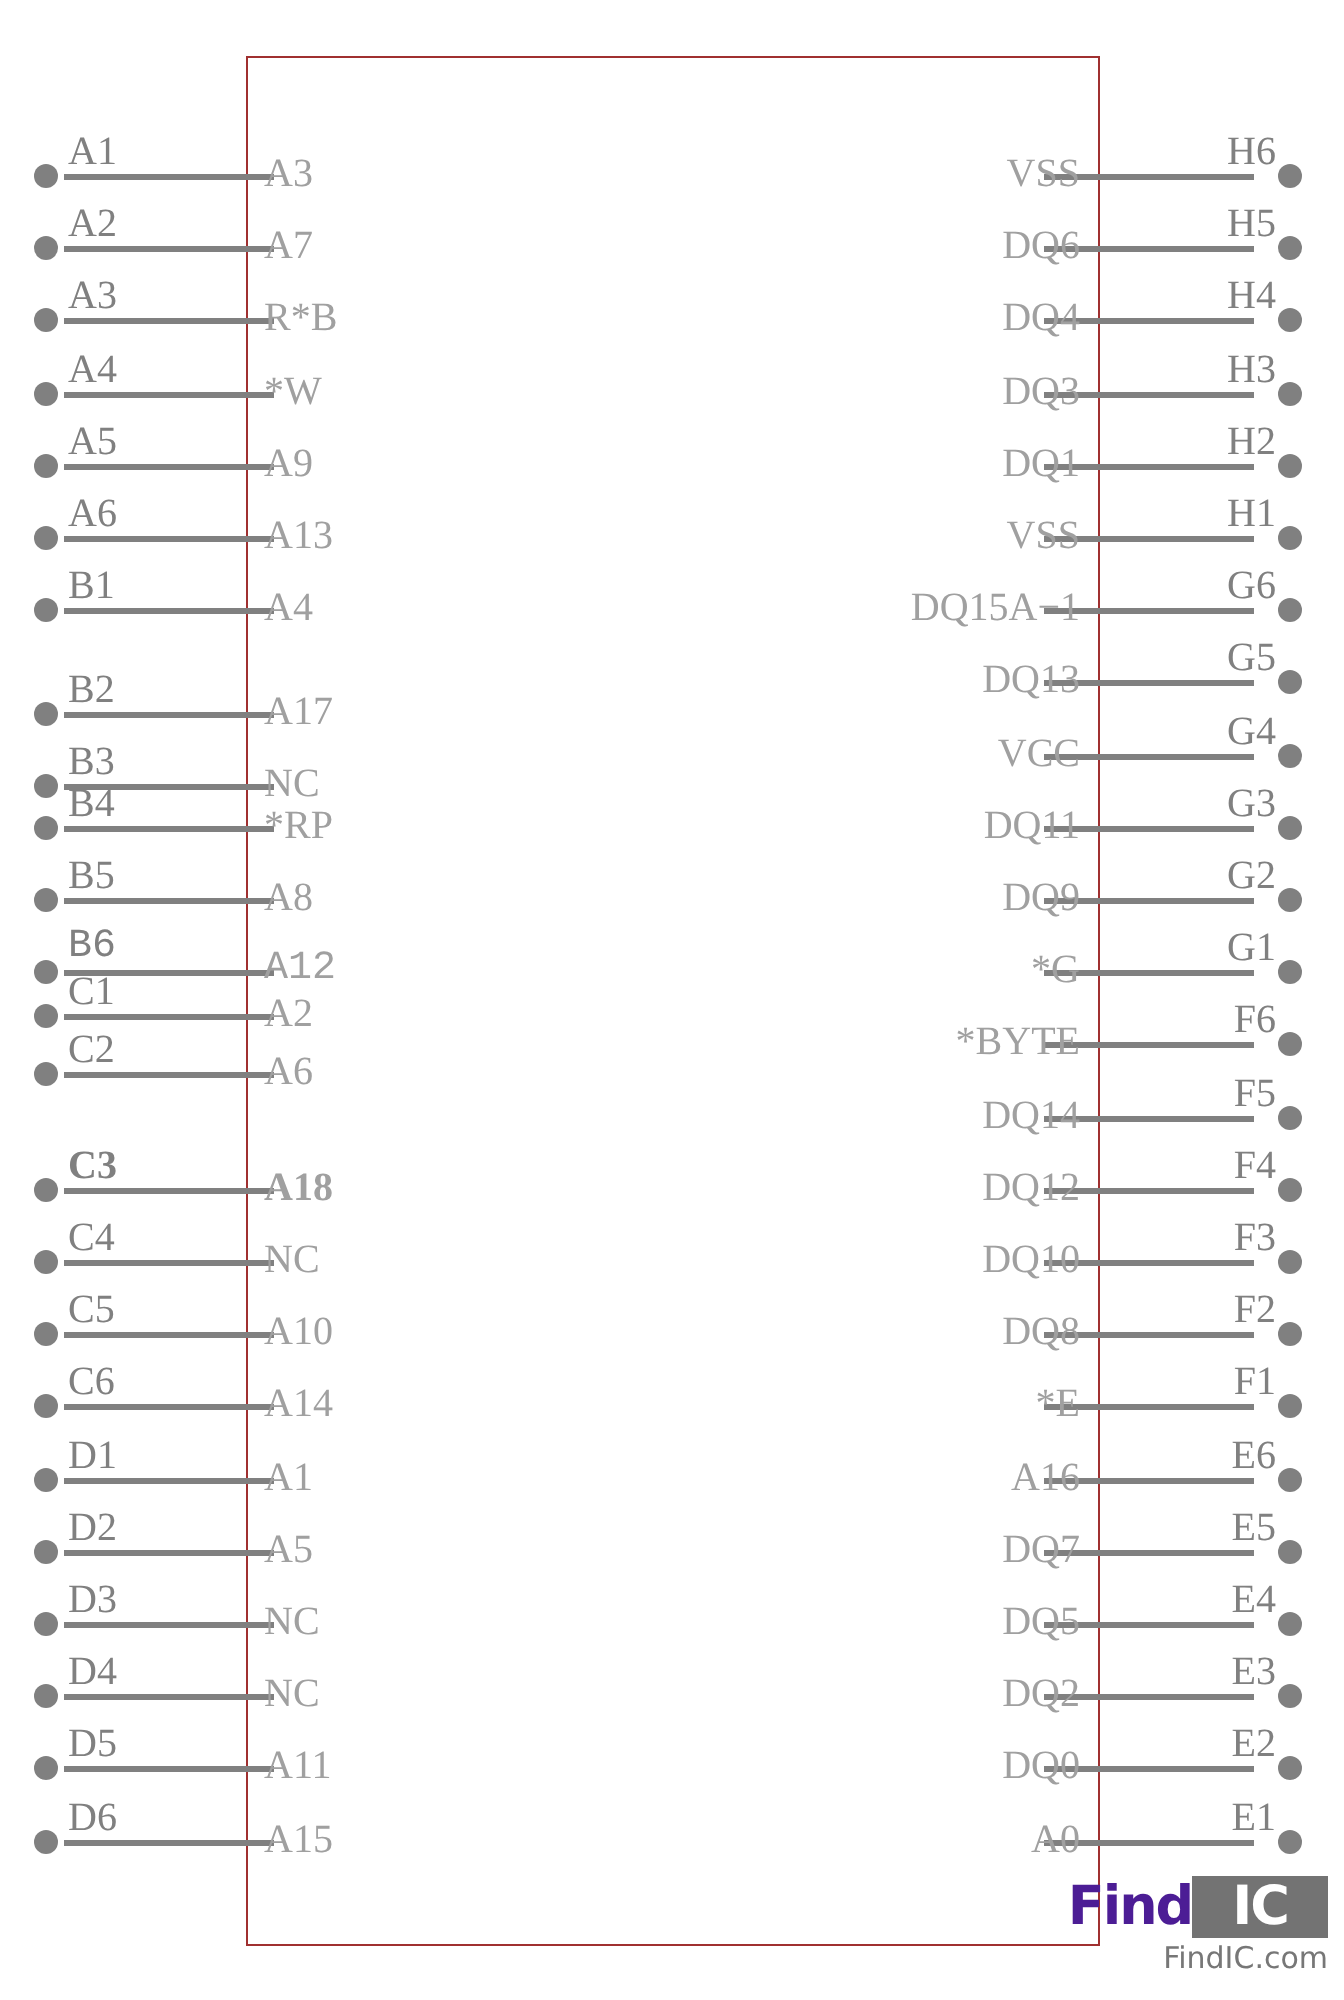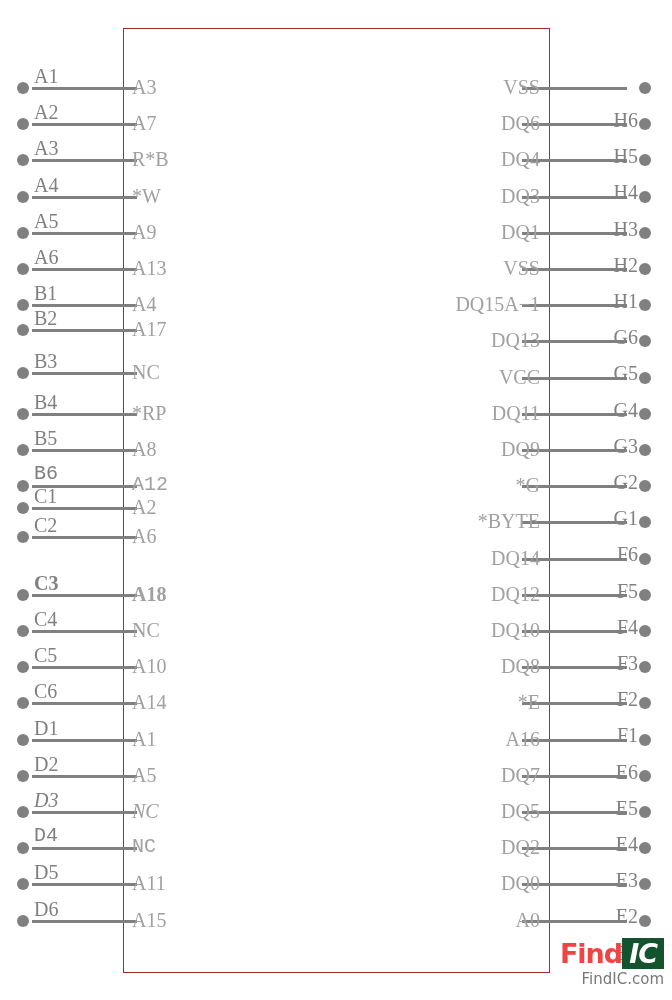--- a/index.html
+++ b/index.html
@@ -73,21 +73,21 @@
   
   .pin-num {
     position: absolute;
     top: -12px;
     font-size: 20px;
     line-height: 20px;
     color: #808080;
     white-space: nowrap;
   }
   .pin-left .pin-num { left: 20px; text-align: left; }
-  .pin-right .pin-num { right: 20px; text-align: right; margin-top: 44px; }
+  .pin-right .pin-num { right: 20px; text-align: right; }
   
   .pin-name {
     position: absolute;
     top: -2px;
     font-size: 20px;
     line-height: 22px;
     color: #a0a0a0;
     white-space: nowrap;
   }
   .pin-left .pin-name { left: 118px; text-align: left; }
@@ -102,22 +102,22 @@
     height: 58px;
     text-align: right;
   }
   .wm-top {
     font-family: "DejaVu Sans", sans-serif;
     font-weight: bold;
     font-size: 27px;
     line-height: 32px;
     letter-spacing: -1px;
   }
-  .wm-f { color: #ef4444; }
-  .wm-ic { color: #ffffff; background: #14532d; padding: 0 7px; font-style: italic; }
+  .wm-f { color: #4c1d95; }
+  .wm-ic { color: #ffffff; background: #737373; padding: 0 20px; }
   .wm-bottom {
     font-family: "DejaVu Sans", sans-serif;
     font-size: 15px;
     line-height: 18px;
     color: #777777;
   }
 </style>
 </head>
 <body>
 
@@ -161,27 +161,27 @@
         <span class="wire"></span>
         <span class="pin-num">A6</span>
         <span class="pin-name">A13</span>
       </div>
       <div class="pin-row pin-left" style="top: 295.2px;">
         <span class="dot"></span>
         <span class="wire"></span>
         <span class="pin-num">B1</span>
         <span class="pin-name">A4</span>
       </div>
-      <div class="pin-row pin-left" style="top: 320px;">
+      <div class="pin-row pin-left" style="top: 347px;">
         <span class="dot"></span>
         <span class="wire"></span>
         <span class="pin-num">B2</span>
         <span class="pin-name">A17</span>
       </div>
-      <div class="pin-row pin-left" style="top: 363px;">
+      <div class="pin-row pin-left" style="top: 383px;">
         <span class="dot"></span>
         <span class="wire"></span>
         <span class="pin-num">B3</span>
         <span class="pin-name">NC</span>
       </div>
       <div class="pin-row pin-left" style="top: 403.8px;">
         <span class="dot"></span>
         <span class="wire"></span>
         <span class="pin-num">B4</span>
         <span class="pin-name">*RP</span>
@@ -239,27 +239,27 @@
         <span class="wire"></span>
         <span class="pin-num">D1</span>
         <span class="pin-name">A1</span>
       </div>
       <div class="pin-row pin-left" style="top: 765.8px;">
         <span class="dot"></span>
         <span class="wire"></span>
         <span class="pin-num">D2</span>
         <span class="pin-name">A5</span>
       </div>
-      <div class="pin-row pin-left" style="top: 802px; font-style: italic;">
+      <div class="pin-row pin-left" style="top: 802px;">
         <span class="dot"></span>
         <span class="wire"></span>
         <span class="pin-num">D3</span>
         <span class="pin-name">NC</span>
       </div>
-      <div class="pin-row pin-left" style="top: 838.2px; font-family: Liberation Mono, monospace;">
+      <div class="pin-row pin-left" style="top: 838.2px;">
         <span class="dot"></span>
         <span class="wire"></span>
         <span class="pin-num">D4</span>
         <span class="pin-name">NC</span>
       </div>
       <div class="pin-row pin-left" style="top: 874.4px;">
         <span class="dot"></span>
         <span class="wire"></span>
         <span class="pin-num">D5</span>
         <span class="pin-name">A11</span>

